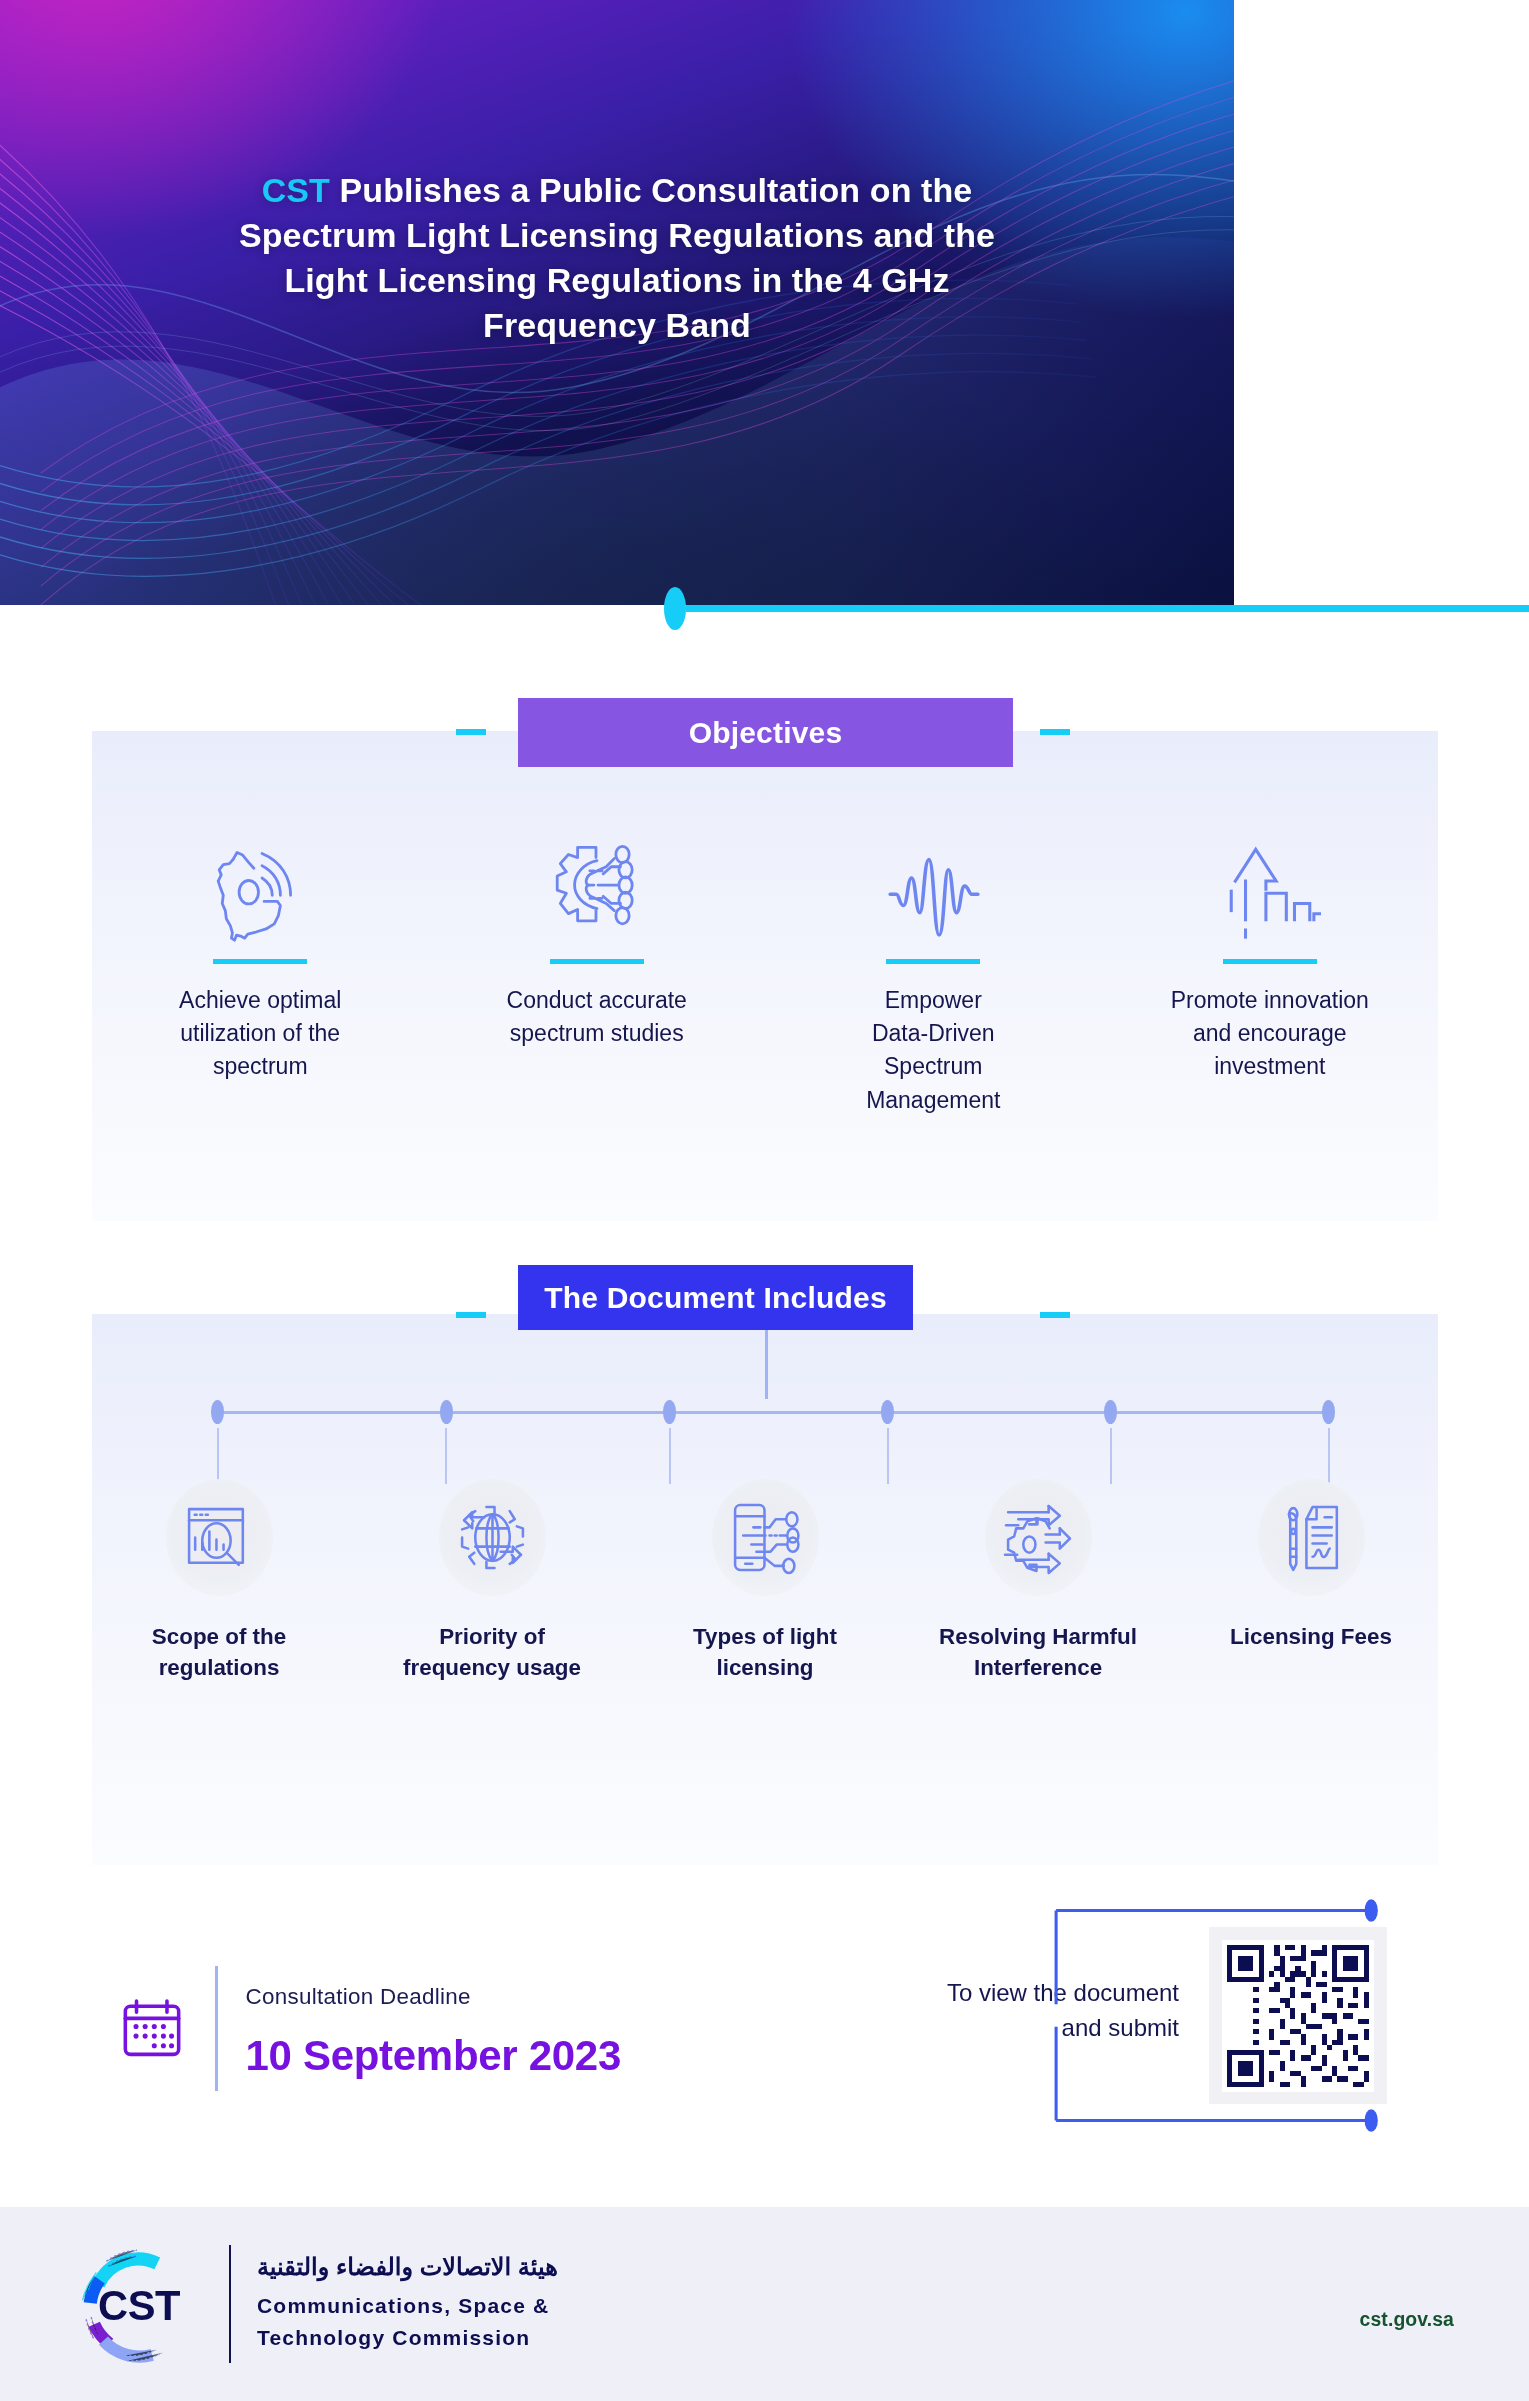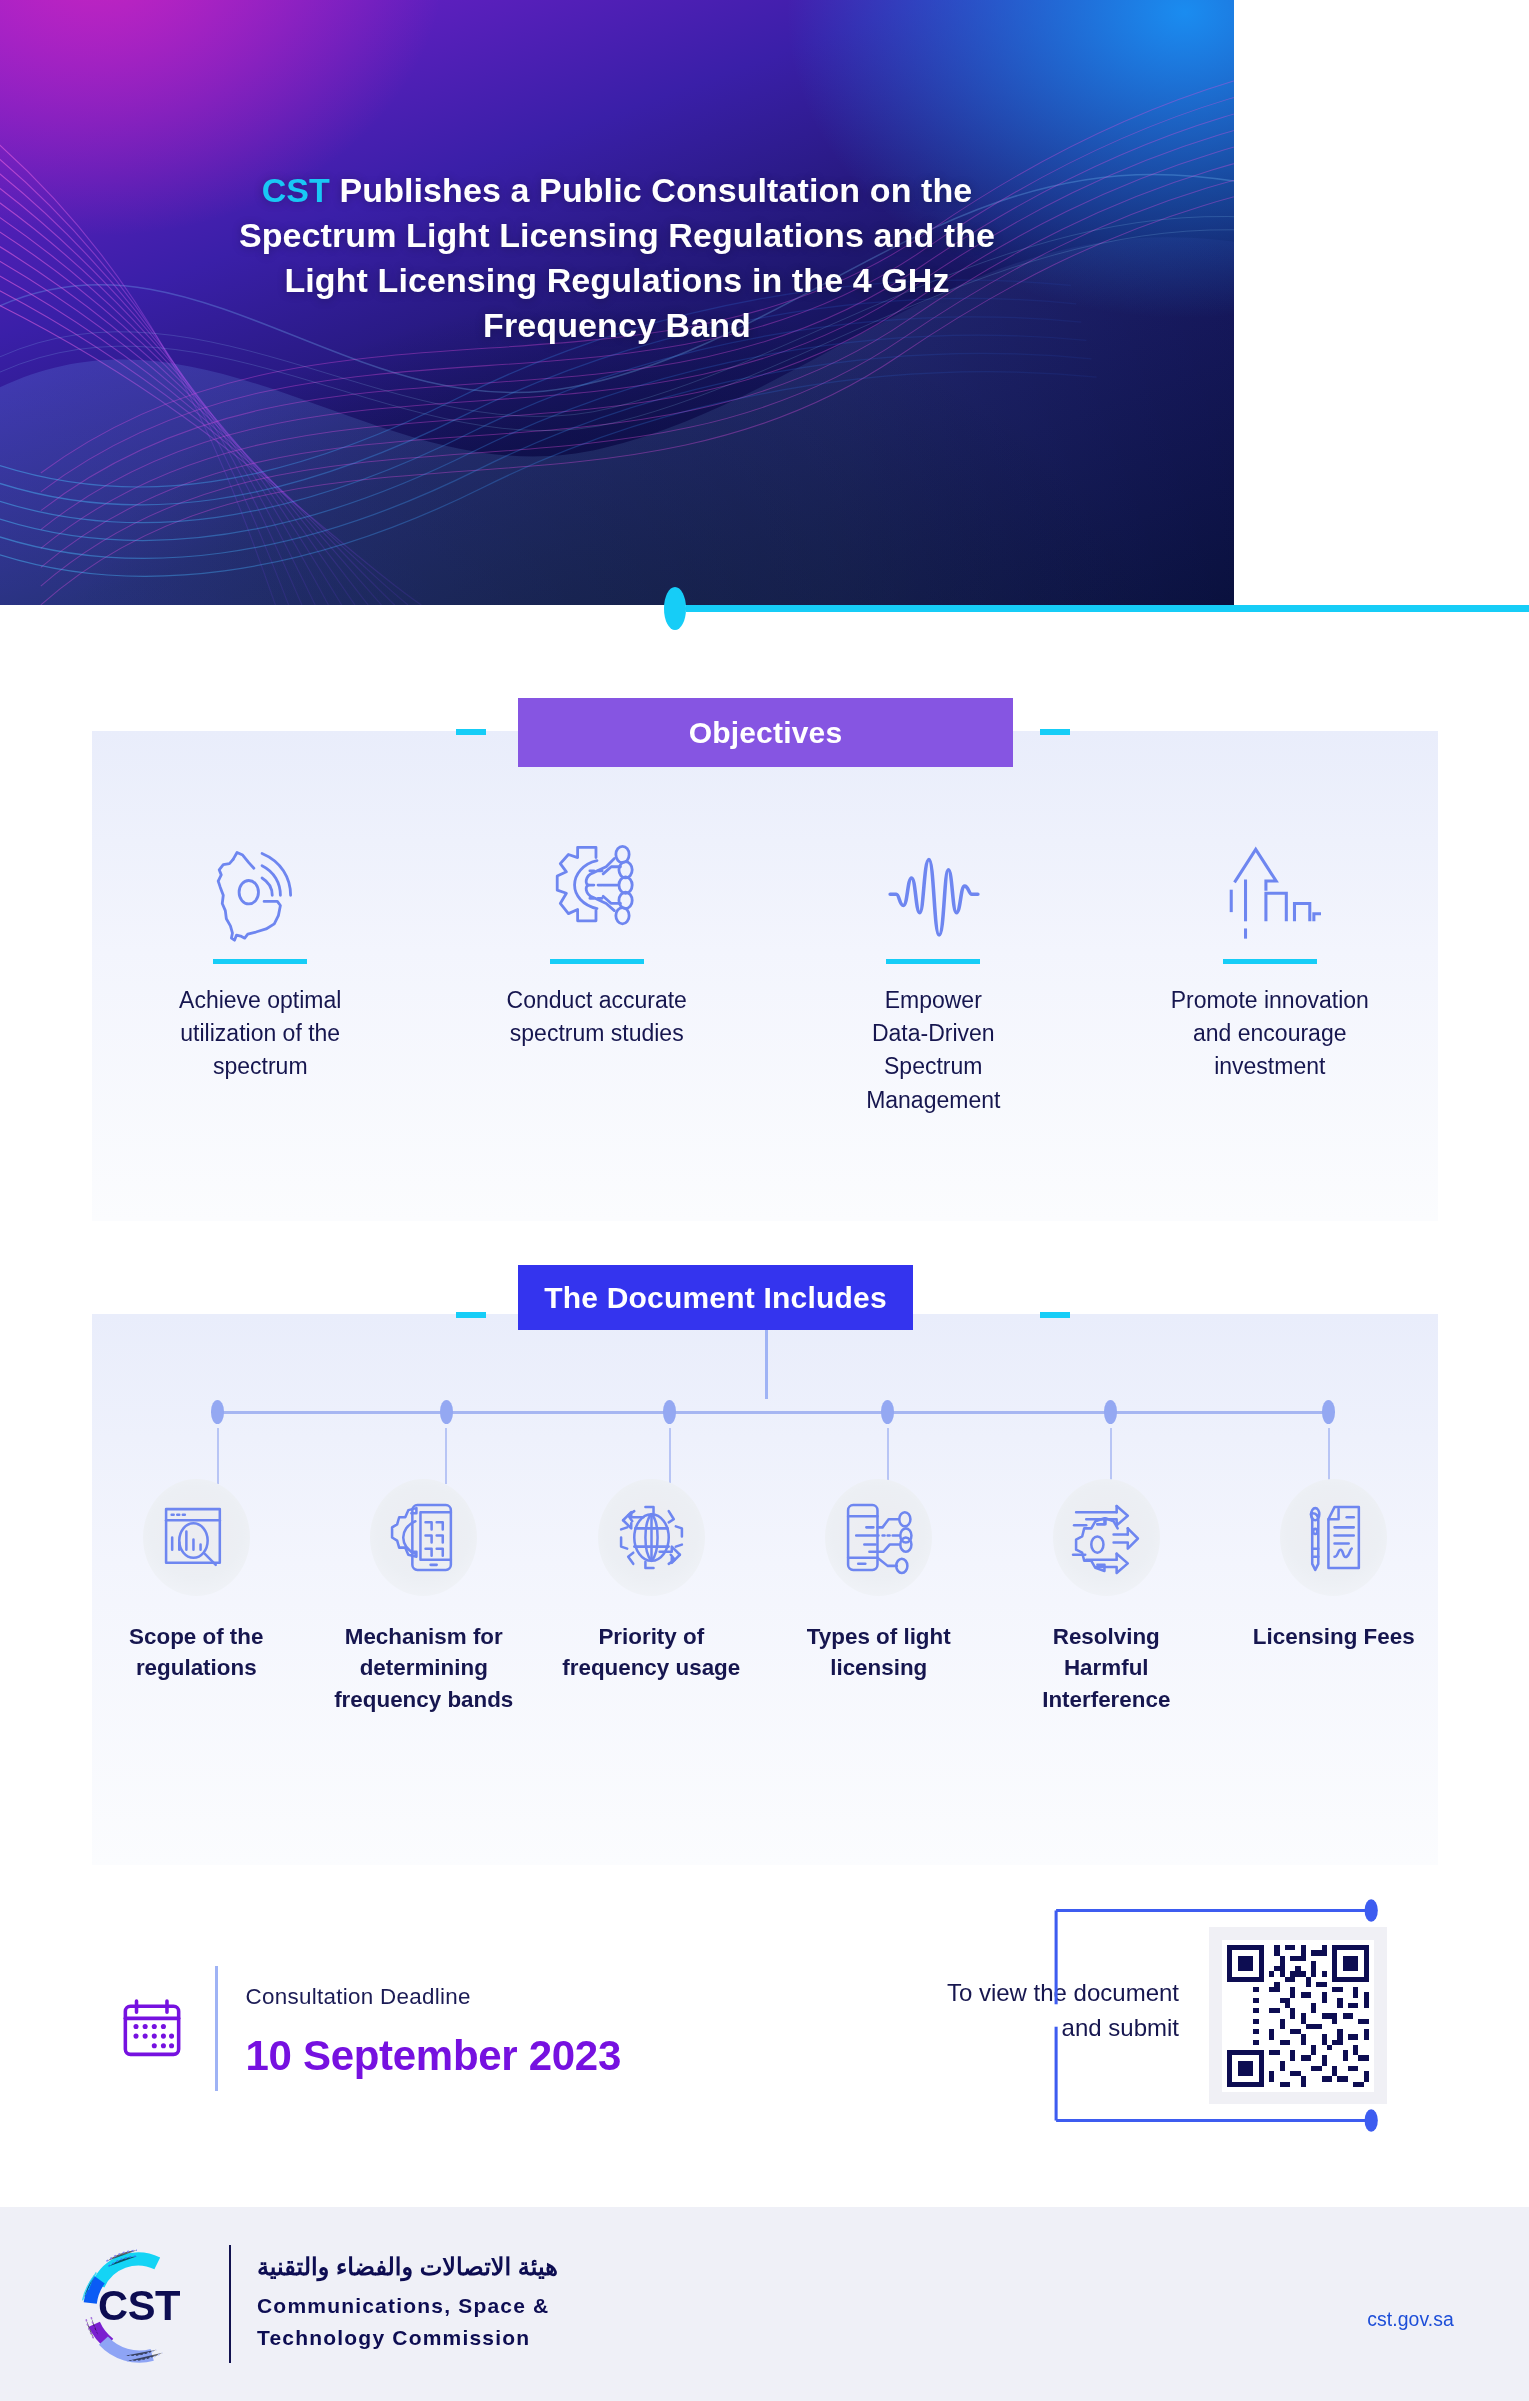--- a/index.html
+++ b/index.html
@@ -284,23 +284,23 @@
   .footer-en {
     color: #0d0d52;
     font-size: 21px;
     font-weight: 700;
     letter-spacing: 1.2px;
     line-height: 1.52;
   }
   .footer-url {
     position: absolute;
     right: 76px; top: 101px;
-    color: #1d4ed8;
+    color: #14532d;
     font-size: 19.4px;
-    font-weight: 400;
+    font-weight: 700;
     letter-spacing: 0.1px;
   }
 </style>
 </head>
 <body>
 
 <div class="hero">
   <svg class="hero-svg" viewBox="0 0 3000 1187" preserveAspectRatio="none">
     <defs>
       <linearGradient id="wavePink" x1="0" y1="0" x2="1" y2="1">
@@ -494,37 +494,20 @@
           <path d="M25,29 L29,29 M36,29 L40,29 M47,29 L51,29"></path>
           <path d="M26,98 L26,74 M40,98 L40,84 M54,98 L54,62 M68,98 L68,78 M82,98 L82,88"></path>
           <ellipse cx="68" cy="80" rx="28" ry="34"></ellipse>
           <path d="M90,106 L112,128"></path>
         </g>
       </svg>
     </div>
     <div class="doc-label">Scope of the regulations</div>
   </div>
 
-  <div class="doc-item">
-    <div class="doc-icon-bubble">
-      <svg width="75" height="75" viewBox="0 0 148 148">
-        <g fill="none" stroke="#6e86f0" stroke-width="5" stroke-linecap="round" stroke-linejoin="round">
-          <path d="M62,10 L118,10 A10,10 0 0,1 128,20 L128,128 A10,10 0 0,1 118,138 L62,138 A10,10 0 0,1 52,128 L52,20 A10,10 0 0,1 62,10 Z"></path>
-          <path d="M68,24 L128,24 M68,24 L68,118 L128,118"></path>
-          <path d="M78,44 L90,44 L90,58 M100,44 L112,44 L112,58"></path>
-          <path d="M78,70 L90,70 L90,84 M100,70 L112,70 L112,84"></path>
-          <path d="M78,96 L90,96 L90,110 M100,96 L112,96 L112,110"></path>
-          <path d="M88,128 L100,128"></path>
-          <path d="M50,26 L60,26 L60,16 L44,20 L38,34 L26,34 L22,48 L12,54 L12,74 L22,80 L26,94 L38,94 L44,108 L60,112 L60,102 L50,102"></path>
-          <path d="M58,42 C42,48 34,62 34,74 C34,86 42,100 58,106"></path>
-        </g>
-      </svg>
-    </div>
-    <div class="doc-label">Mechanism for determining frequency bands</div>
-  </div>
 
   <div class="doc-item">
     <div class="doc-icon-bubble">
       <svg width="75" height="75" viewBox="0 0 148 148">
         <g fill="none" stroke="#6e86f0" stroke-width="5" stroke-linecap="round" stroke-linejoin="round">
           <ellipse cx="74" cy="74" rx="34" ry="46"></ellipse>
           <path d="M74,28 L74,120"></path>
           <path d="M42,56 L106,56 M40,92 L108,92"></path>
           <path d="M74,28 C58,44 58,104 74,120 M74,28 C90,44 90,104 74,120"></path>
           <path d="M62,14 L78,14 L78,26"></path>

